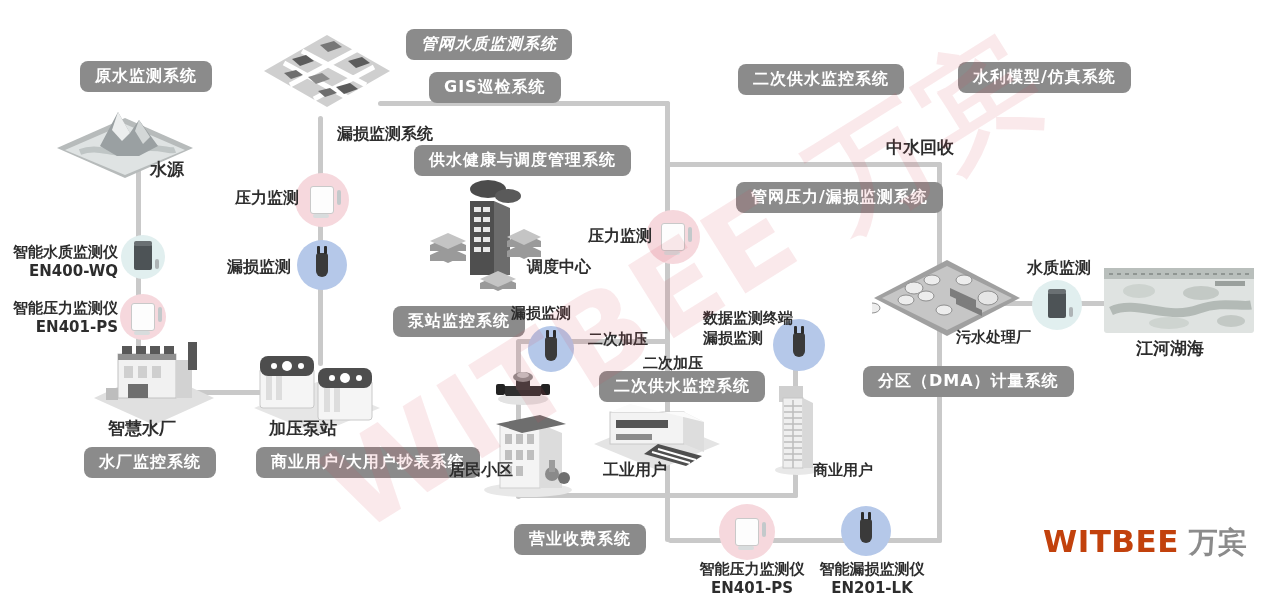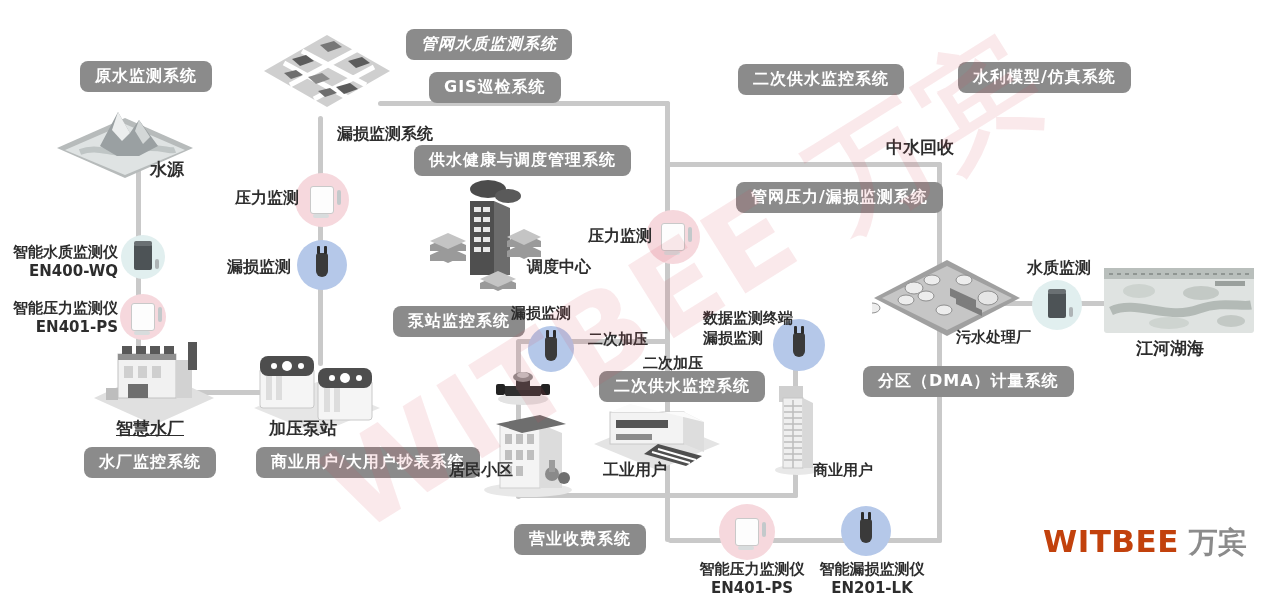--- a/index.html
+++ b/index.html
@@ -303,21 +303,21 @@
   <div class="sysbox" style="left:514px;top:524px;">营业收费系统</div>
 
   <div class="lbl big" style="left:150px;top:158px;">水源</div>
   <div class="lbl" style="left:337px;top:124px;">漏损监测系统</div>
   <div class="lbl" style="left:235px;top:188px;">压力监测</div>
   <div class="lbl" style="left:227px;top:257px;">漏损监测</div>
   <div class="lbl sm r" style="left:6px;top:243px;">智能水质监测仪</div>
   <div class="lbl sm r" style="left:6px;top:262px;">EN400-WQ</div>
   <div class="lbl sm r" style="left:6px;top:299px;">智能压力监测仪</div>
   <div class="lbl sm r" style="left:6px;top:318px;">EN401-PS</div>
-  <div class="lbl big" style="left:116px;top:417px;text-decoration:underline;">智慧水厂</div>
+  <div class="lbl big" style="left:108px;top:417px;">智慧水厂</div>
   <div class="lbl big" style="left:269px;top:417px;">加压泵站</div>
   <div class="lbl" style="left:527px;top:257px;">调度中心</div>
   <div class="lbl" style="left:588px;top:226px;">压力监测</div>
   <div class="lbl sm" style="left:511px;top:304px;">漏损监测</div>
   <div class="lbl sm" style="left:588px;top:330px;">二次加压</div>
   <div class="lbl sm" style="left:643px;top:354px;">二次加压</div>
   <div class="lbl sm" style="left:703px;top:309px;">数据监测终端</div>
   <div class="lbl sm" style="left:703px;top:329px;">漏损监测</div>
   <div class="lbl big" style="left:886px;top:136px;">中水回收</div>
   <div class="lbl sm" style="left:956px;top:328px;">污水处理厂</div>

